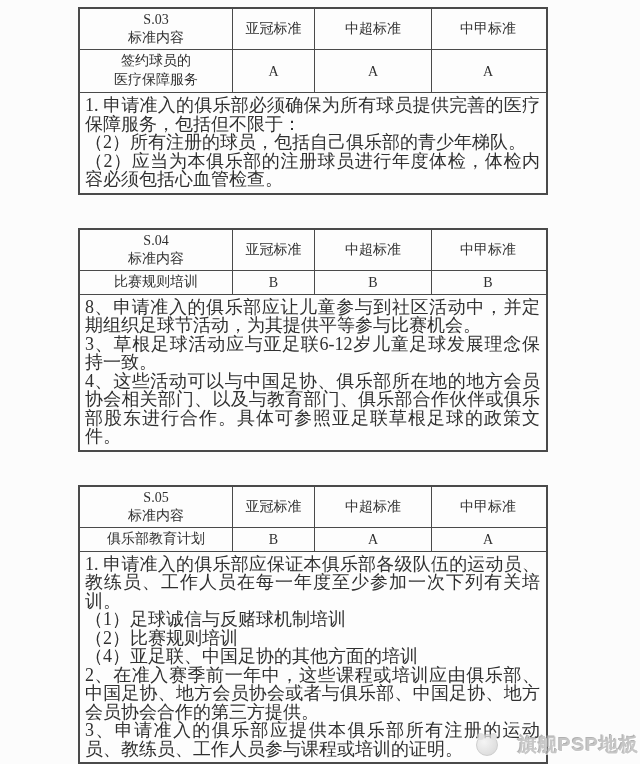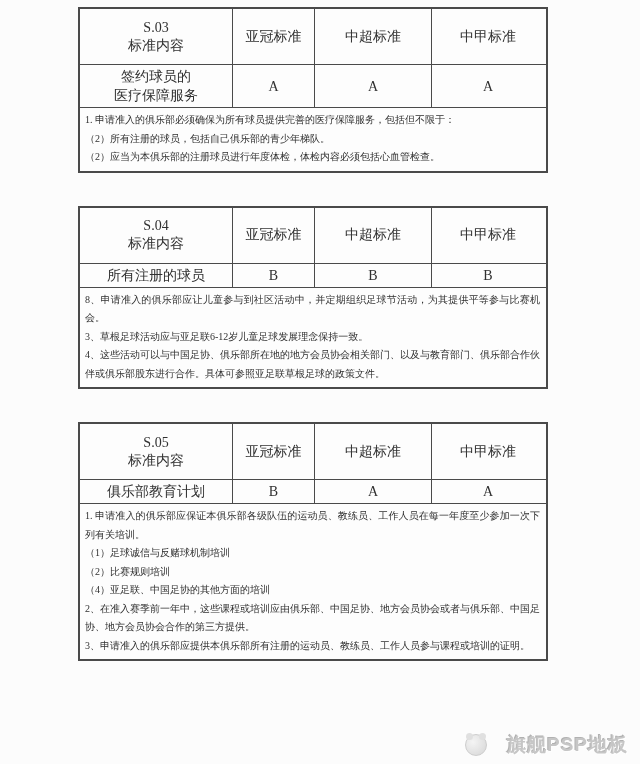--- a/index.html
+++ b/index.html
@@ -26,35 +26,35 @@
   }
   .grid-row .cell {
     border-left: 1.5px solid #4a4a4a;
     text-align: center;
     display: flex;
     flex-direction: column;
     align-items: center;
     justify-content: center;
   }
   .grid-row .cell:first-child { border-left: none; }
-  .head-row { height: 56px; border-bottom: 1.5px solid #4a4a4a; }
+  .head-row { height: 41px; border-bottom: 1.5px solid #4a4a4a; }
   .head-row .cell { font-size: 14px; line-height: 18px; }
   .item-row { border-bottom: 1.5px solid #4a4a4a; min-height: 24px; }
   .item-row .cell { font-size: 14px; line-height: 19px; padding: 2px 0; }
-  .item-name { white-space: pre-line; }
+  .item-name { white-space: pre-line; font-family: Liberation Mono, monospace; }
   .grade { font-size: 16px; font-family: "Liberation Serif", "DejaVu Serif", serif; }
   .tbl-body {
     padding: 3px 6px 4px 5px;
-    font-size: 10px;
+    font-size: 18px;
     line-height: 18.5px;
   }
   .tbl-body p { margin: 0; text-align: justify; }
   .watermark {
     position: absolute;
-    right: 12px;
+    right: 1px;
     bottom: 6px;
     display: flex;
     align-items: center;
     gap: 20px;
     opacity: 0.75;
   }
   .wm-icon {
     width: 22px;
     height: 22px;
     border-radius: 50%;
@@ -114,21 +114,21 @@
     <div class="grid-row head-row">
       <div class="cell">
         <span>S.04</span>
         <span>标准内容</span>
       </div>
       <div class="cell">亚冠标准</div>
       <div class="cell">中超标准</div>
       <div class="cell">中甲标准</div>
     </div>
     <div class="grid-row item-row">
-      <div class="cell item-name">所有注册的球员</div>
+      <div class="cell item-name">比赛规则培训</div>
       <div class="cell grade">B</div>
       <div class="cell grade">B</div>
       <div class="cell grade">B</div>
     </div>
     <div class="tbl-body">
       <p>8、申请准入的俱乐部应让儿童参与到社区活动中，并定期组织足球节活动，为其提供平等参与比赛机会。</p>
       <p>3、草根足球活动应与亚足联6-12岁儿童足球发展理念保持一致。</p>
       <p>4、这些活动可以与中国足协、俱乐部所在地的地方会员协会相关部门、以及与教育部门、俱乐部合作伙伴或俱乐部股东进行合作。具体可参照亚足联草根足球的政策文件。</p>
     </div>
   </section>

